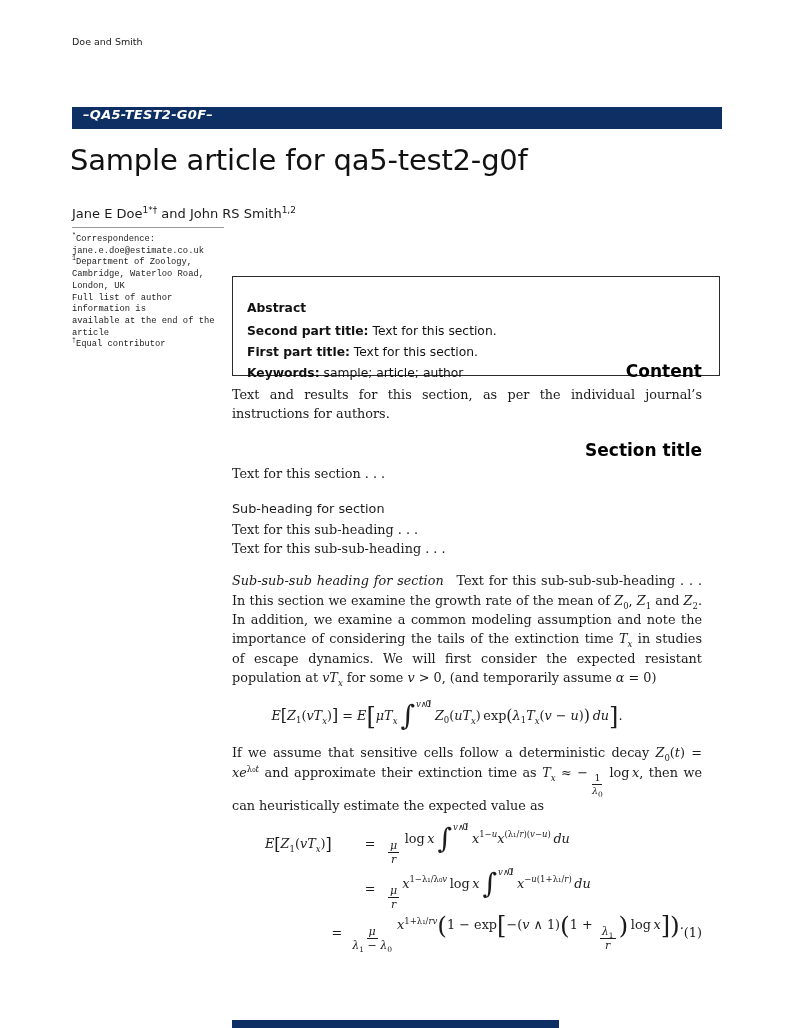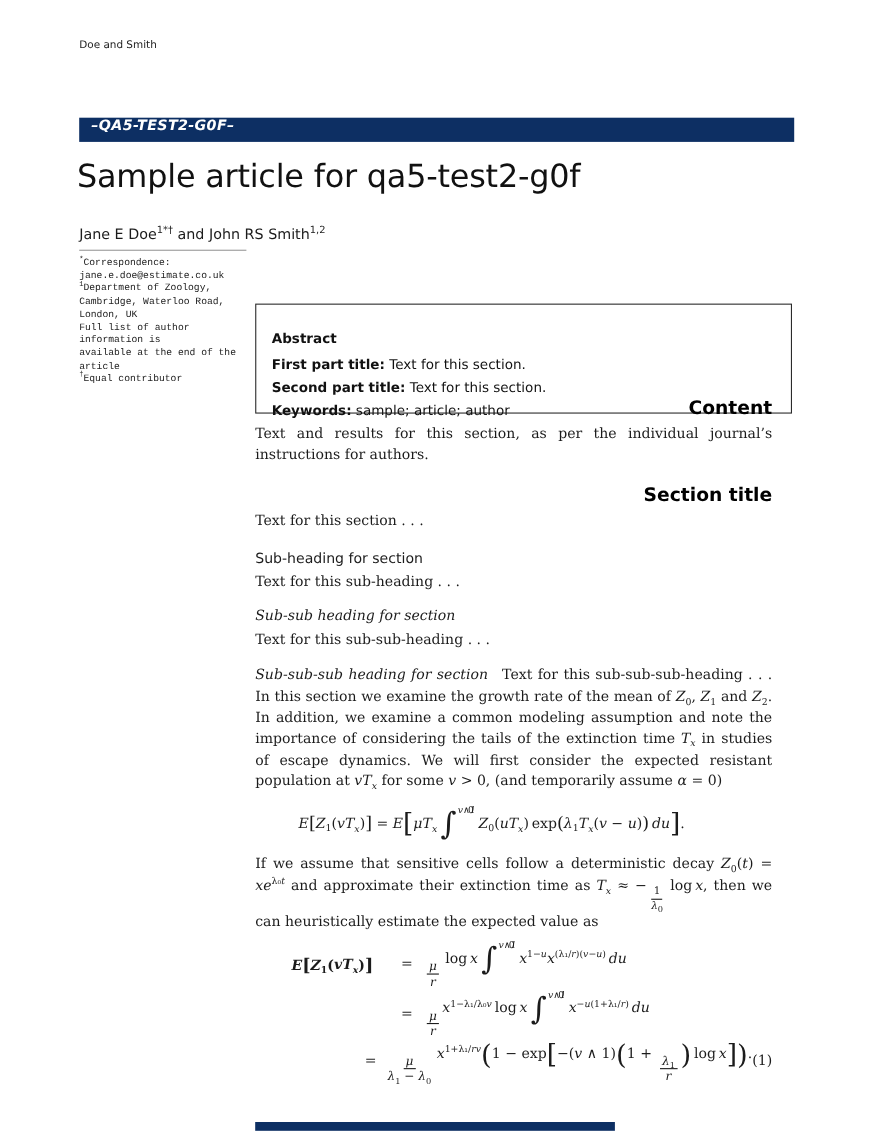--- a/index.html
+++ b/index.html
@@ -62,21 +62,21 @@
     font-family:"DejaVu Sans",sans-serif;font-size:12.8px;line-height:15px;
     text-align:left;margin:18px 0 4px 0;
   }
   .subsub-h{font-style:italic;text-align:left;margin:14px 0 4px 0;line-height:15px;}
   .mt{margin-top:17px !important;}
   .para-gap{margin-top:13px !important;}
   
   .eqn1{margin:13px 40px 11px 0;text-align:center;line-height:1;white-space:nowrap;}
   .eqn2{margin-top:8px;}
   .eqrow{display:flex;align-items:center;min-height:36px;margin:2px 0;line-height:1;white-space:nowrap;}
-  .eq-lhs{padding-left:33px;width:123px;box-sizing:border-box;font-weight:bold;}
+  .eq-lhs{padding-left:33px;width:123px;box-sizing:border-box;}
   .eq-rel{width:30px;text-align:center;}
   .eq-tag{margin-left:auto;}
   sup{font-size:8.5px;vertical-align:super;line-height:0;}
   sub{font-size:8.5px;vertical-align:sub;line-height:0;}
   sup i, sub i{font-size:inherit;}
   .frac{
     display:inline-flex;flex-direction:column;align-items:center;
     vertical-align:-0.55em;font-size:11px;line-height:1.2;margin:0 3px;
   }
   .frac .num{border-bottom:1px solid #1b1b1b;padding:0 2px;}
@@ -119,41 +119,40 @@
   <div>Cambridge, Waterloo Road,</div>
   <div>London, UK</div>
   <div>Full list of author information is</div>
   <div>available at the end of the article</div>
   <div><sup>†</sup>Equal contributor</div>
 </div>
 
 <div id="abstract-box">
   <div class="abs-heading">Abstract</div>
   <div class="abs-item">
+    <b>Second part title:</b><span> Text for this section.</span>
+  </div>
+  <div class="abs-item">
     <b>First part title:</b><span> Text for this section.</span>
-  </div>
-  <div class="abs-item">
-    <b>Second part title:</b><span> Text for this section.</span>
   </div>
   <div class="abs-item">
     <b>Keywords:</b><span> sample; article; author</span>
   </div>
 </div>
 
 <div id="main">
   <h2 class="sect">Content</h2>
   <p>Text and results for this section, as per the individual journal’s instructions for authors.</p>
 
   <h2 class="sect mt">Section title</h2>
   <p>Text for this section . . .</p>
 
   <div class="sub-h">Sub-heading for section</div>
   <p>Text for this sub-heading . . .</p>
 
-  <div class="subsub-h">Sub-sub heading for section</div>
   <p>Text for this sub-sub-heading . . .</p>
 
   <p class="para-gap"><i>Sub-sub-sub heading for section</i>  Text for this sub-sub-sub-heading . . . In this section we examine the growth rate of the mean of <i>Z</i><sub>0</sub>, <i>Z</i><sub>1</sub> and <i>Z</i><sub>2</sub>. In addition, we examine a common modeling assumption and note the importance of considering the tails of the extinction time <i>T<sub>x</sub></i> in studies of escape dynamics. We will first consider the expected resistant population at <i>vT<sub>x</sub></i> for some <i>v</i> &gt; 0, (and temporarily assume <i>α</i> = 0)</p>
 
   <div class="eqn1"><i>E</i><span class="d1">[</span><i>Z</i><sub>1</sub>(<i>vT<sub>x</sub></i>)<span class="d1">]</span> = <i>E</i><span class="d2">[</span><i>μT<sub>x</sub></i><span class="intg">
         <span class="isym">∫</span>
         <span class="ilims">
           <span class="up"><i>v</i>∧1</span>
           <span class="dn">0</span>
         </span>

